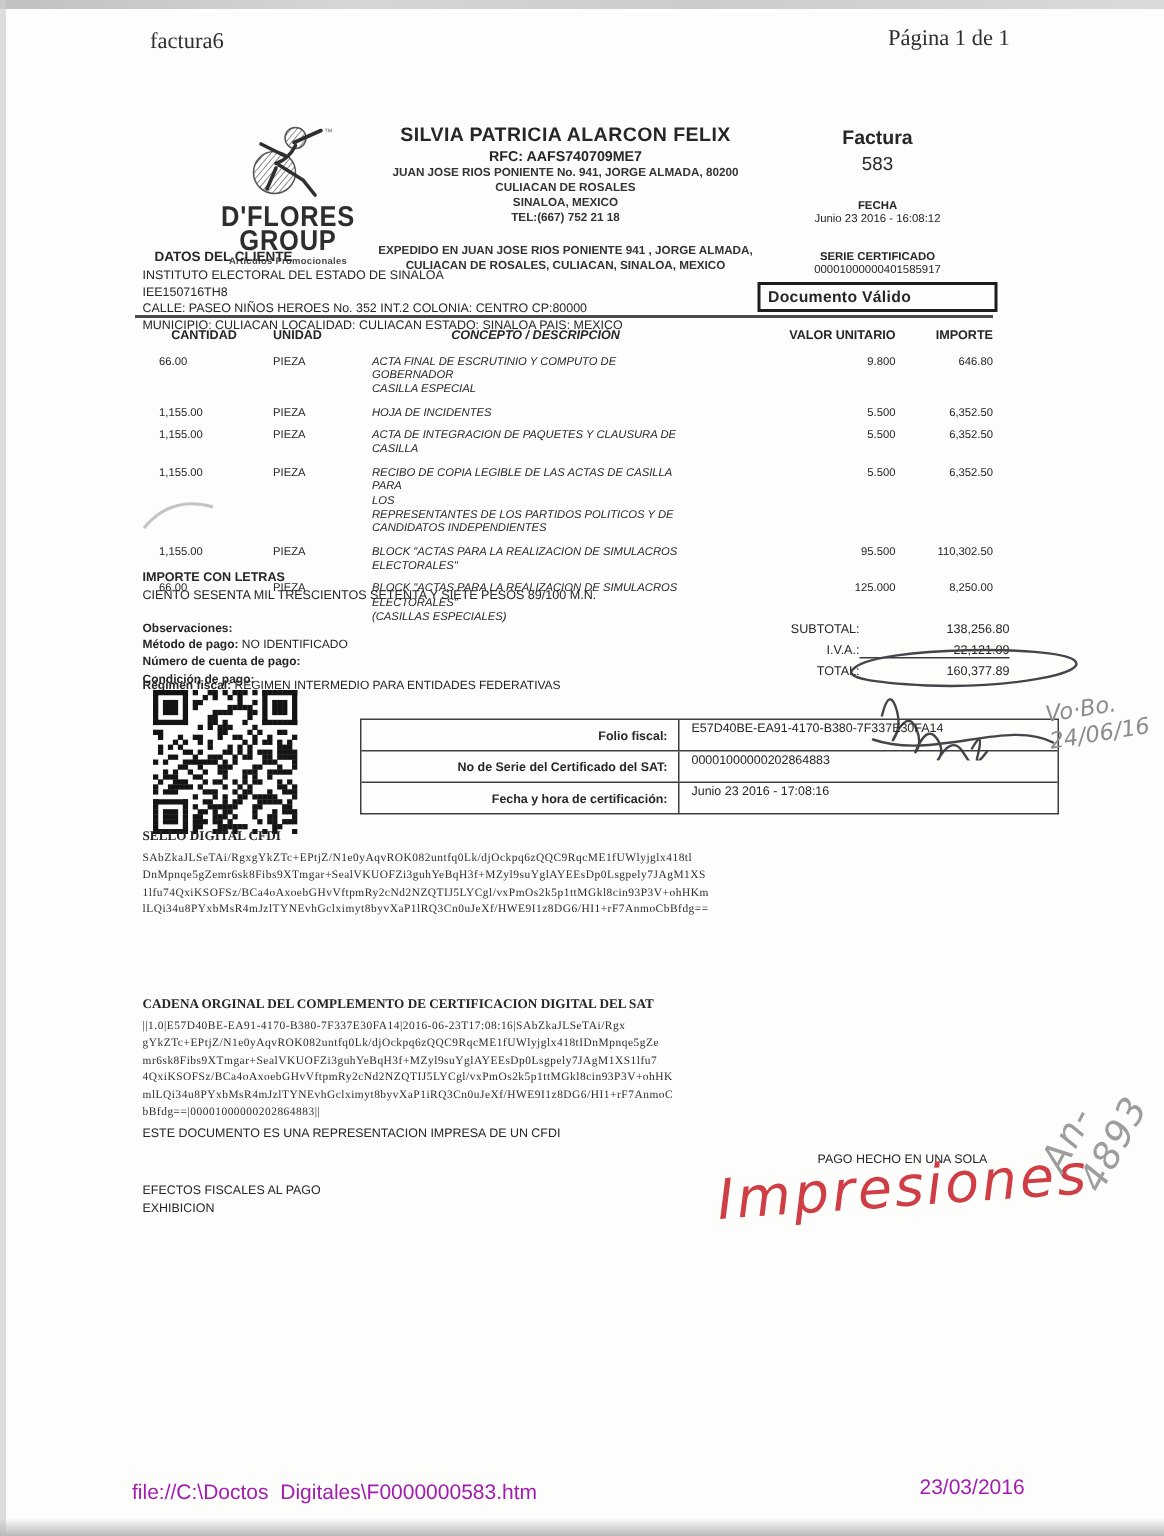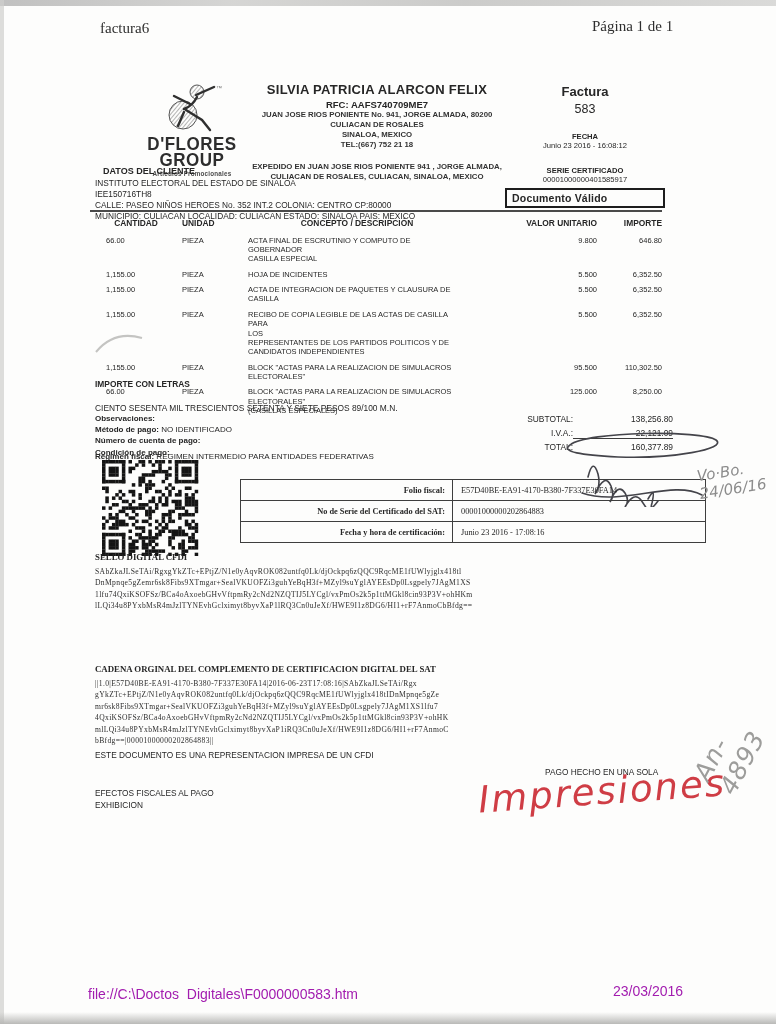--- a/index.html
+++ b/index.html
@@ -35,39 +35,39 @@
   
   .client{left:95px;top:166px;font-size:8.3px;line-height:1.32;}
   .client .t{font-weight:bold;font-size:9px;padding-left:8px;}
   
   .items{left:90px;top:210px;width:572px;border-top:2px solid #4a4a4a;padding-top:4px;}
   .irow{display:flex;font-size:7.5px;line-height:1.25;margin-bottom:6px;}
   .ihead{font-size:8.4px;font-weight:bold;margin-bottom:7px;margin-top:2px;}
   .c1{width:92px;padding-left:16px;box-sizing:border-box;}
   .ihead .c1{text-align:center;padding-left:0;}
   .c2{width:66px;}
-  .c3{width:218px;}
+  .c3{width:218px;font-style:italic;}
   .ihead .c3{text-align:center;}
   .c4{width:131px;text-align:right;}
   .c5{width:65px;text-align:right;}
   
   .letras{left:95px;top:379px;font-size:8.4px;}
-  .letras .t{font-weight:bold;margin-bottom:14px;}
+  .letras .t{font-weight:bold;margin-bottom:2px;}
   .obs{left:95px;top:413px;font-size:8px;line-height:1.4;}
   .obs b{font-weight:bold;}
   .totals{left:505px;top:414px;width:168px;font-size:8.4px;}
   .trow{display:flex;margin-bottom:3.5px;}
   .trow .lb{width:68px;text-align:right;font-weight:normal;}
   .trow .vl{width:100px;text-align:right;}
   .trow.iva .vl{border-bottom:1px solid #3c3c3c;}
   .regimen{left:95px;top:452px;font-size:8px;}
   
   .qr{left:98px;top:460px;}
   .ctable{left:240px;top:479px;width:464px;border:1.6px solid #3e3e3e;font-size:8.3px;}
-  .crow{display:flex;border-bottom:1px solid #3e3e3e;height:20px;align-items:center;font-family:Liberation Serif, serif;}
+  .crow{display:flex;border-bottom:1px solid #3e3e3e;height:20px;}
   .crow:last-child{border-bottom:none;}
   .crow .cl{width:212px;text-align:right;font-weight:bold;padding-right:7px;border-right:1px solid #3e3e3e;height:100%;display:flex;align-items:center;justify-content:flex-end;box-sizing:border-box;}
   .crow .cv{padding-left:8px;}
   
   .sello{left:95px;width:500px;font-family:Liberation Serif, serif;}
   .sello .t{font-weight:bold;font-size:8.8px;margin-bottom:4px;}
   .sello .b{font-size:7.6px;line-height:1.5;letter-spacing:.35px;color:#2e2e2e;}
   
   .note{font-size:8.3px;line-height:1.45;}
   

